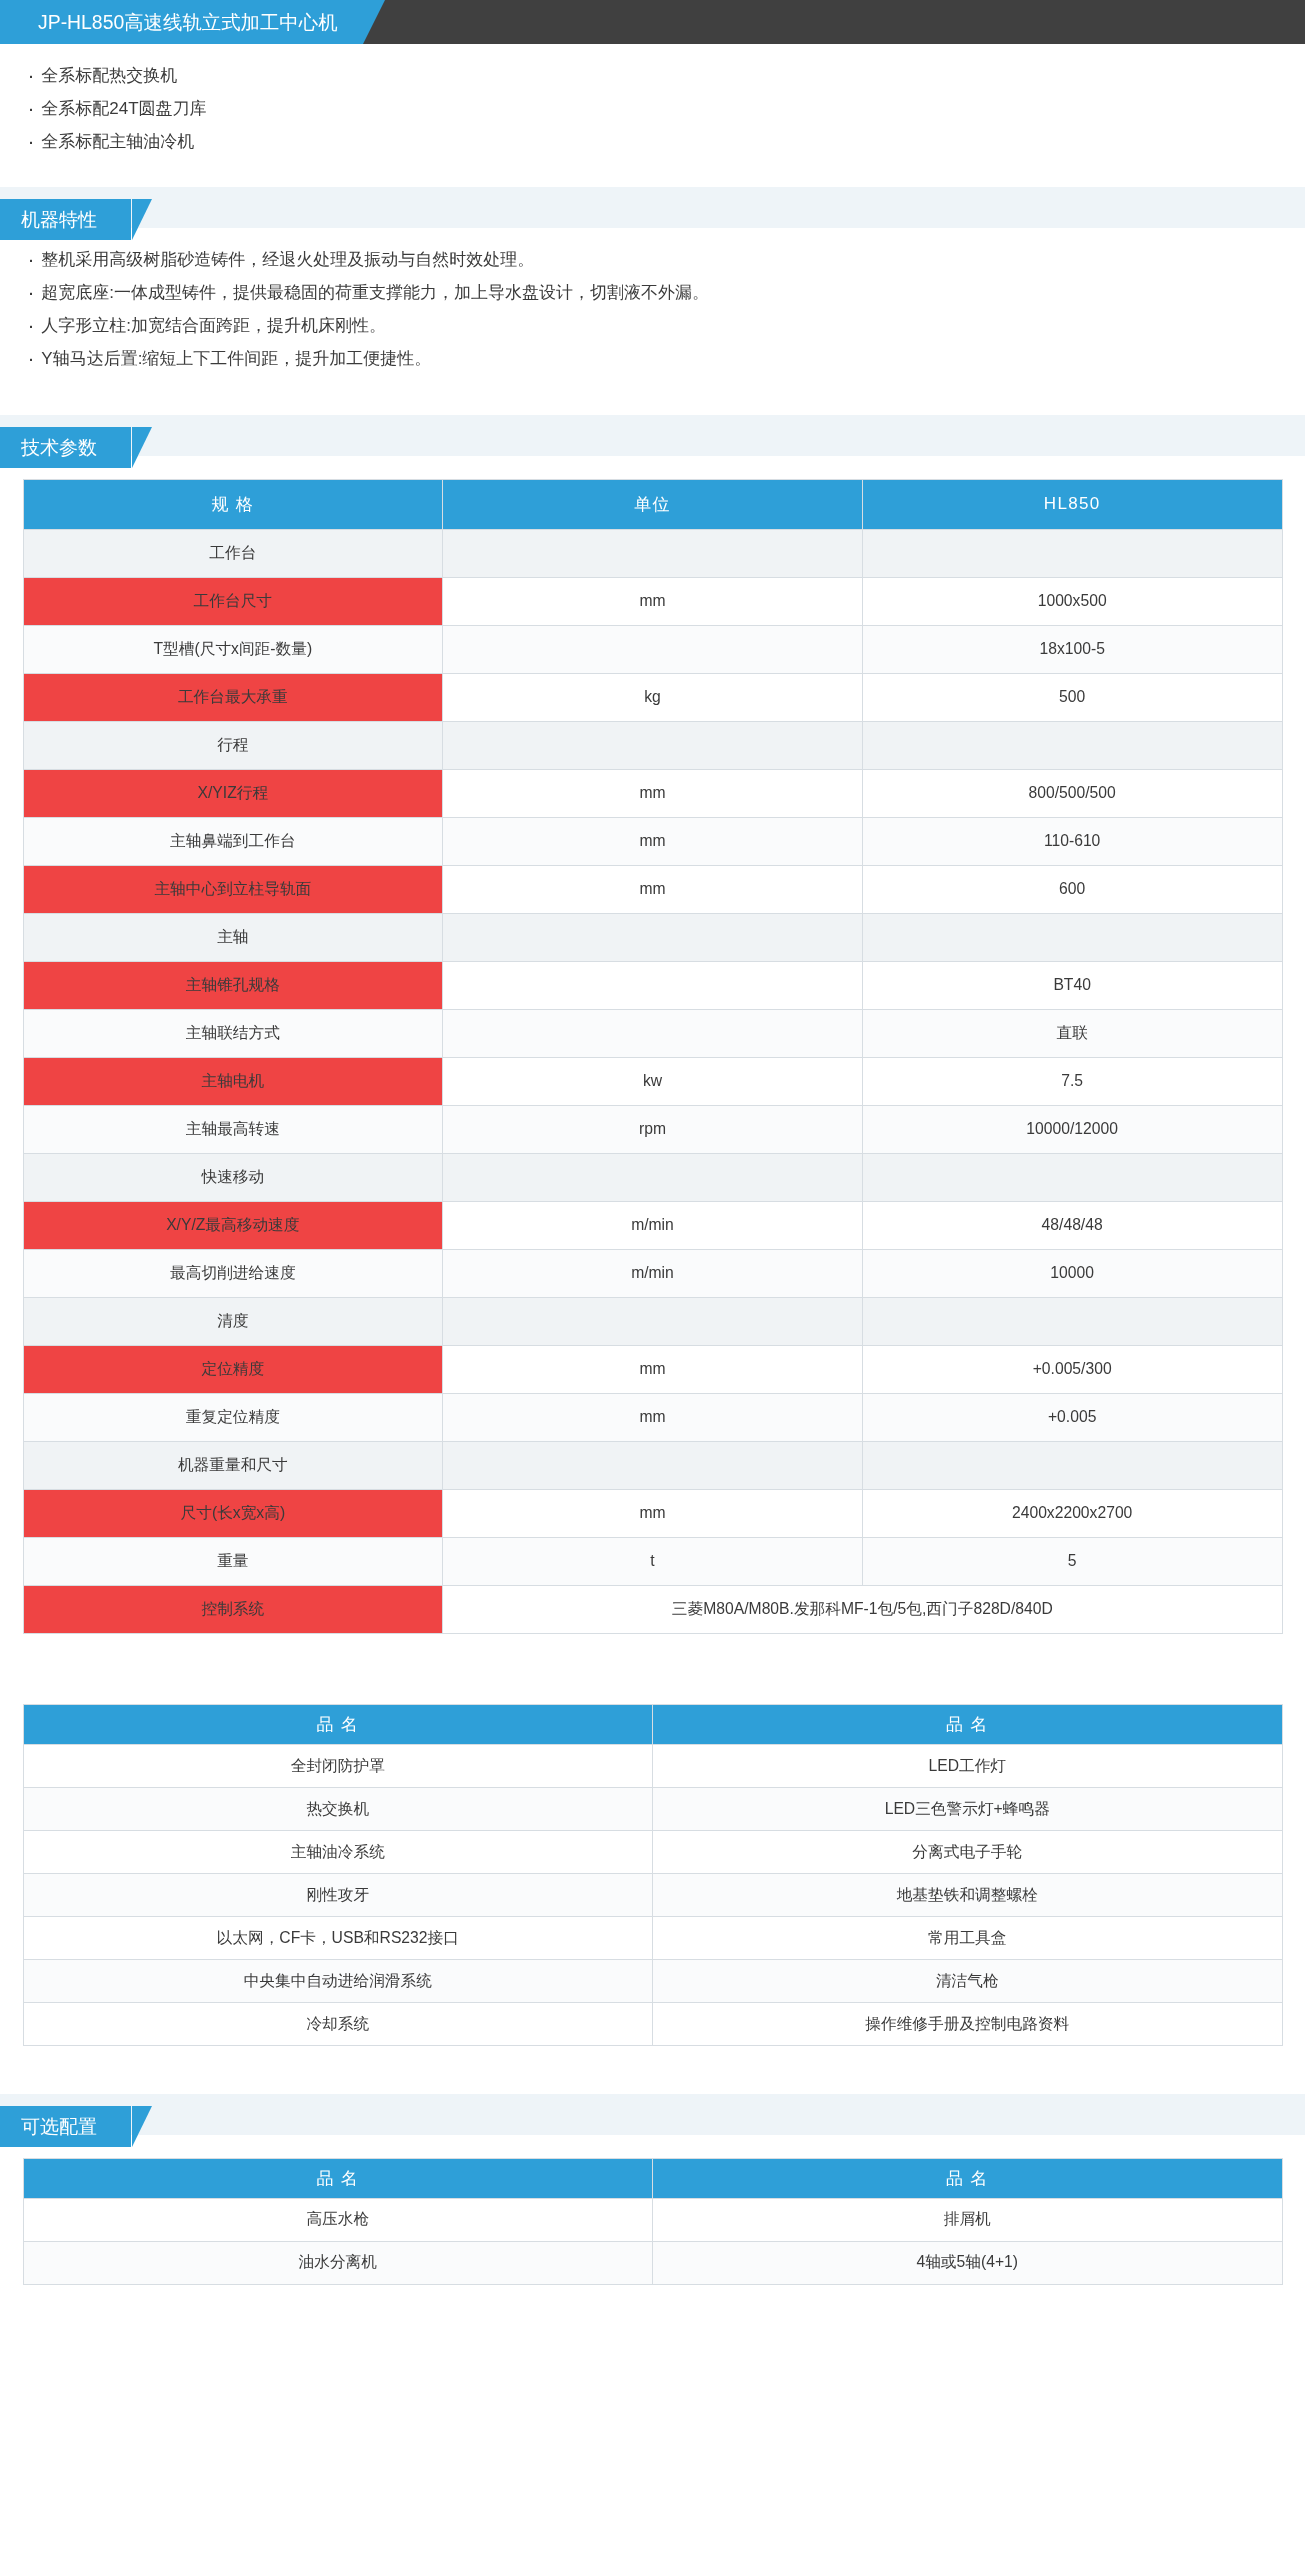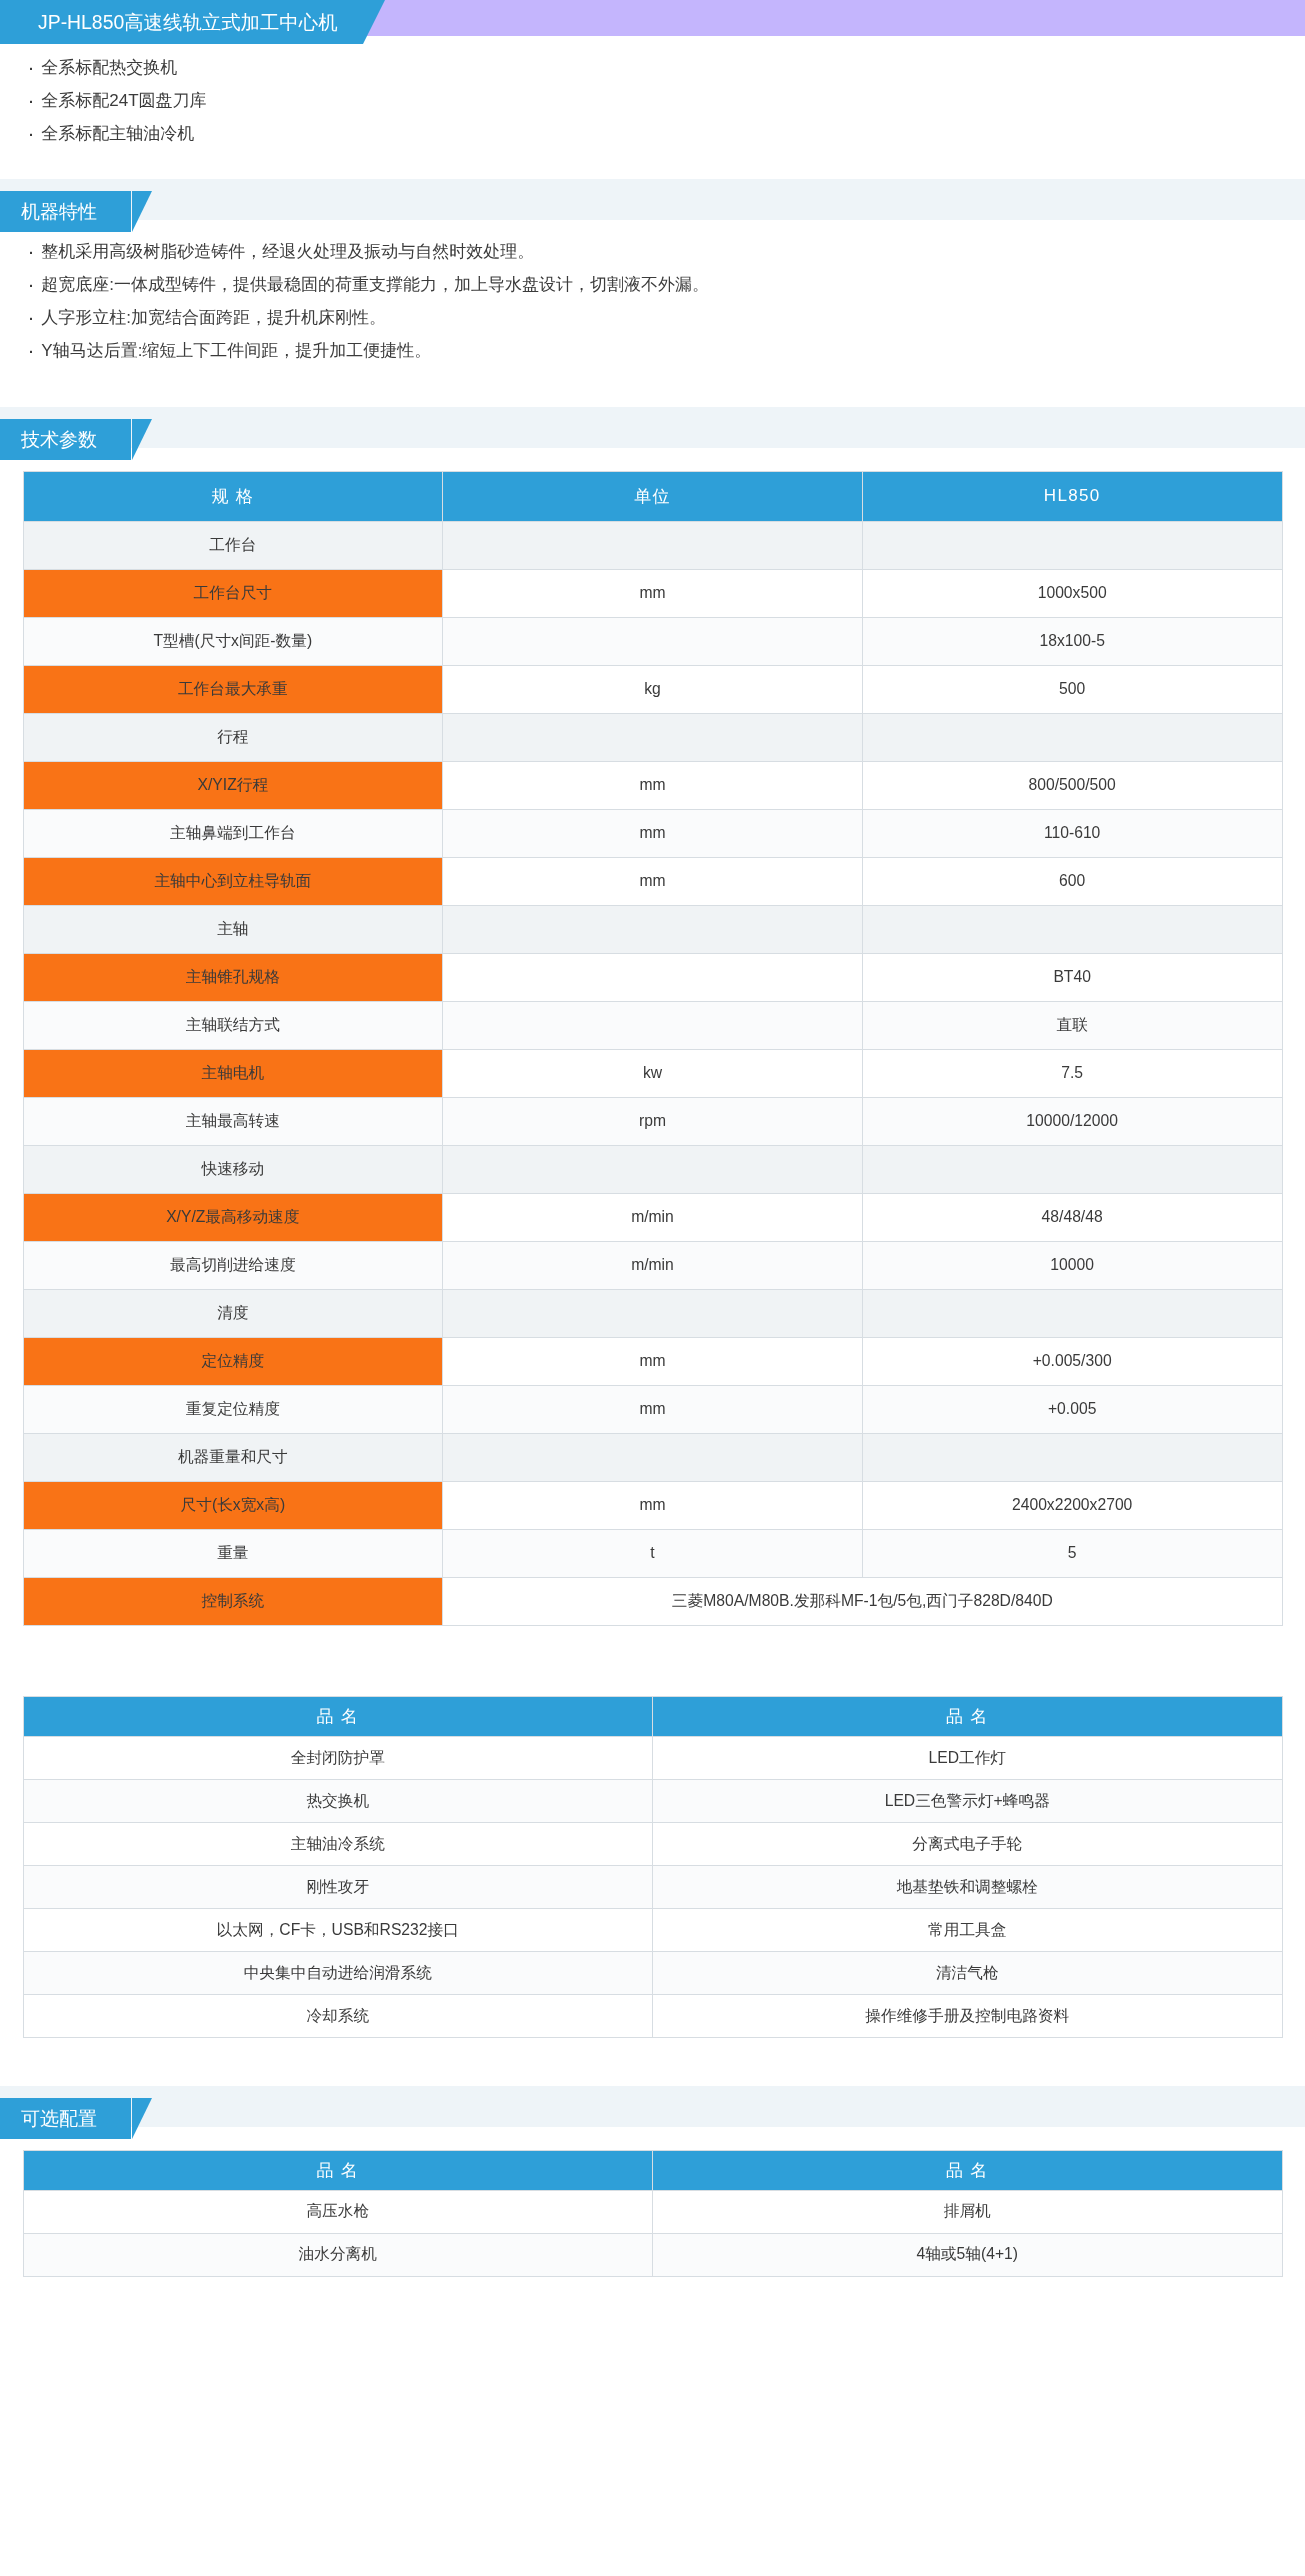--- a/index.html
+++ b/index.html
@@ -86,21 +86,21 @@
     color: #3a3a3a;
     font-weight: normal;
   }
   table.spec thead th {
     background: #2e9fd8;
     color: #ffffff;
     font-size: 17px;
     letter-spacing: 1.3px;
     height: 50px;
   }
-  table.spec td.name { width: 401px; background: #f97316; }
+  table.spec td.name { width: 401px; background: #ef4444; }
   table.spec td.unit { width: 150px; }
   table.spec td.val  { }
   table.spec tr.group td {
     background: #f0f3f5;
   }
   table.spec tr.group td.name { background: #f0f3f5; margin-top: 12px; }
   table.spec tr.alt td { background: #fafbfc; }
   table.spec td.span2 { text-align: center; }
 
   
@@ -119,22 +119,22 @@
     letter-spacing: 1.3px;
     height: 40px;
     margin-top: 26px;
   }
   table.conf td { background: #fff; }
   table.conf tr:nth-child(even) td { background: #fafbfc; }
 
   
   .top-banner-row {
     position: relative;
-    height: 36px;
-    background: #c4b5fd;
+    height: 44px;
+    background: #404040;
   }
   .top-banner {
     position: absolute; left: 0; top: 0;
     height: 44px; line-height: 44px;
     background: #2e9fd8;
     color: #fff;
     font-size: 19.4px;
     padding: 0 25px 0 38px;
     white-space: nowrap;
   }

